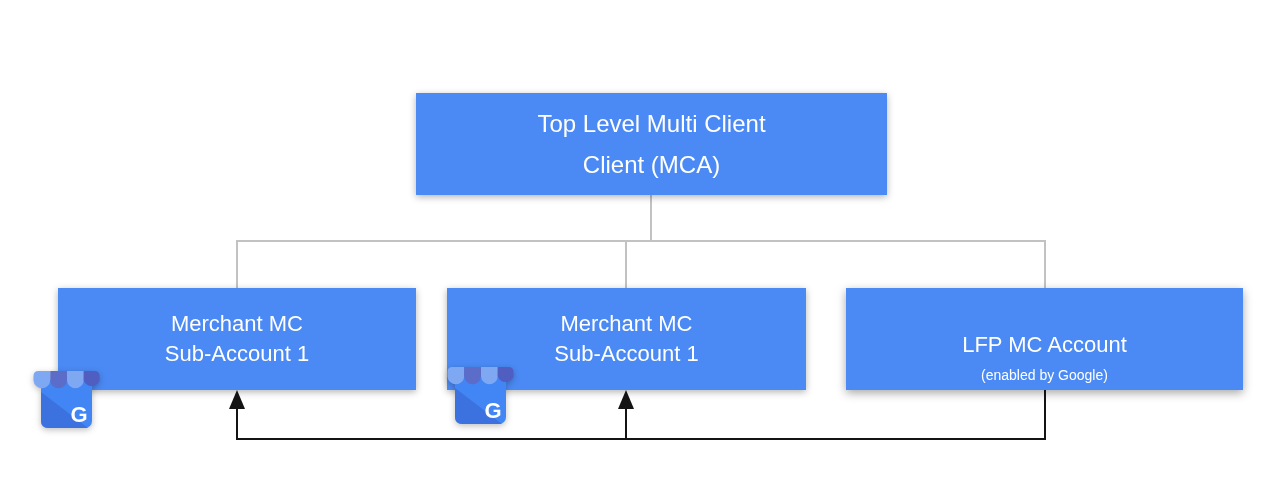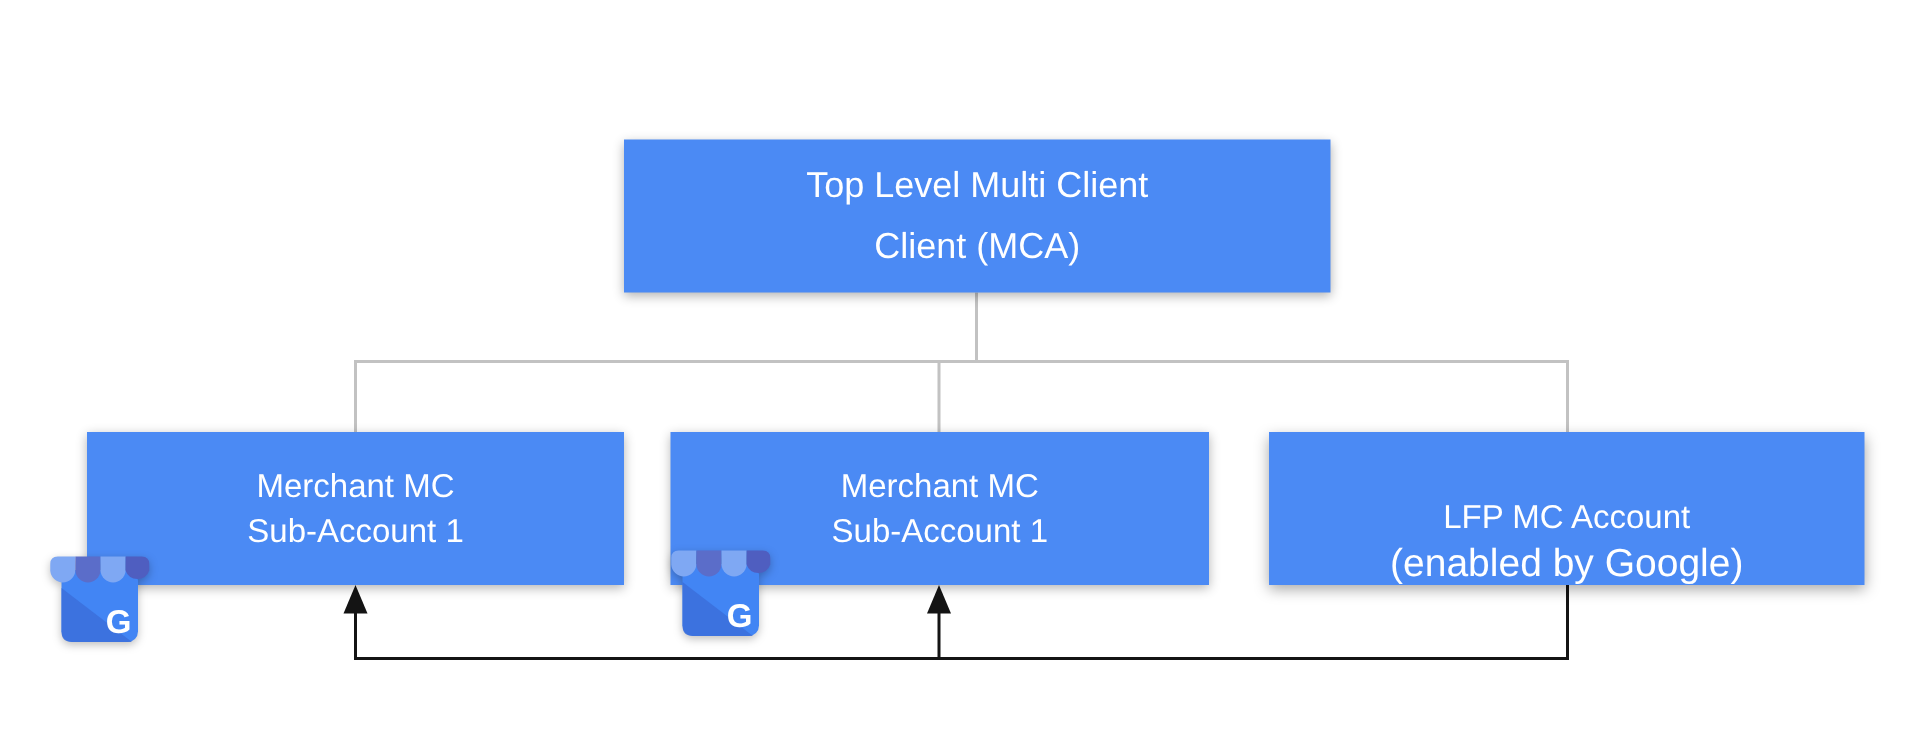--- a/index.html
+++ b/index.html
@@ -42,21 +42,21 @@
     width: 359px; height: 102px;
     font-size: 22px; line-height: 30px;
   }
   #lfp-node {
     left: 846px; top: 288px;
     width: 397px; height: 102px;
     font-size: 22px; line-height: 30px;
     box-shadow: 0 3px 9px rgba(0,0,0,0.35);
     justify-content: flex-end;
   }
-  #lfp-node .sub-line { font-size: 26px; }
+  #lfp-node .sub-line { font-size: 14px; }
   
   .line { position: absolute; }
   .vline { width: 2px; }
   .hline { height: 2px; }
   .gray  { background: #C2C2C2; }
   .black { background: #141414; }
 
   #stem-line   { left: 650px; top: 195px; height: 46px; }
   #tree-hline  { left: 236px; top: 240px; width: 810px; }
   #drop-left   { left: 236px; top: 240px; height: 48px; }

